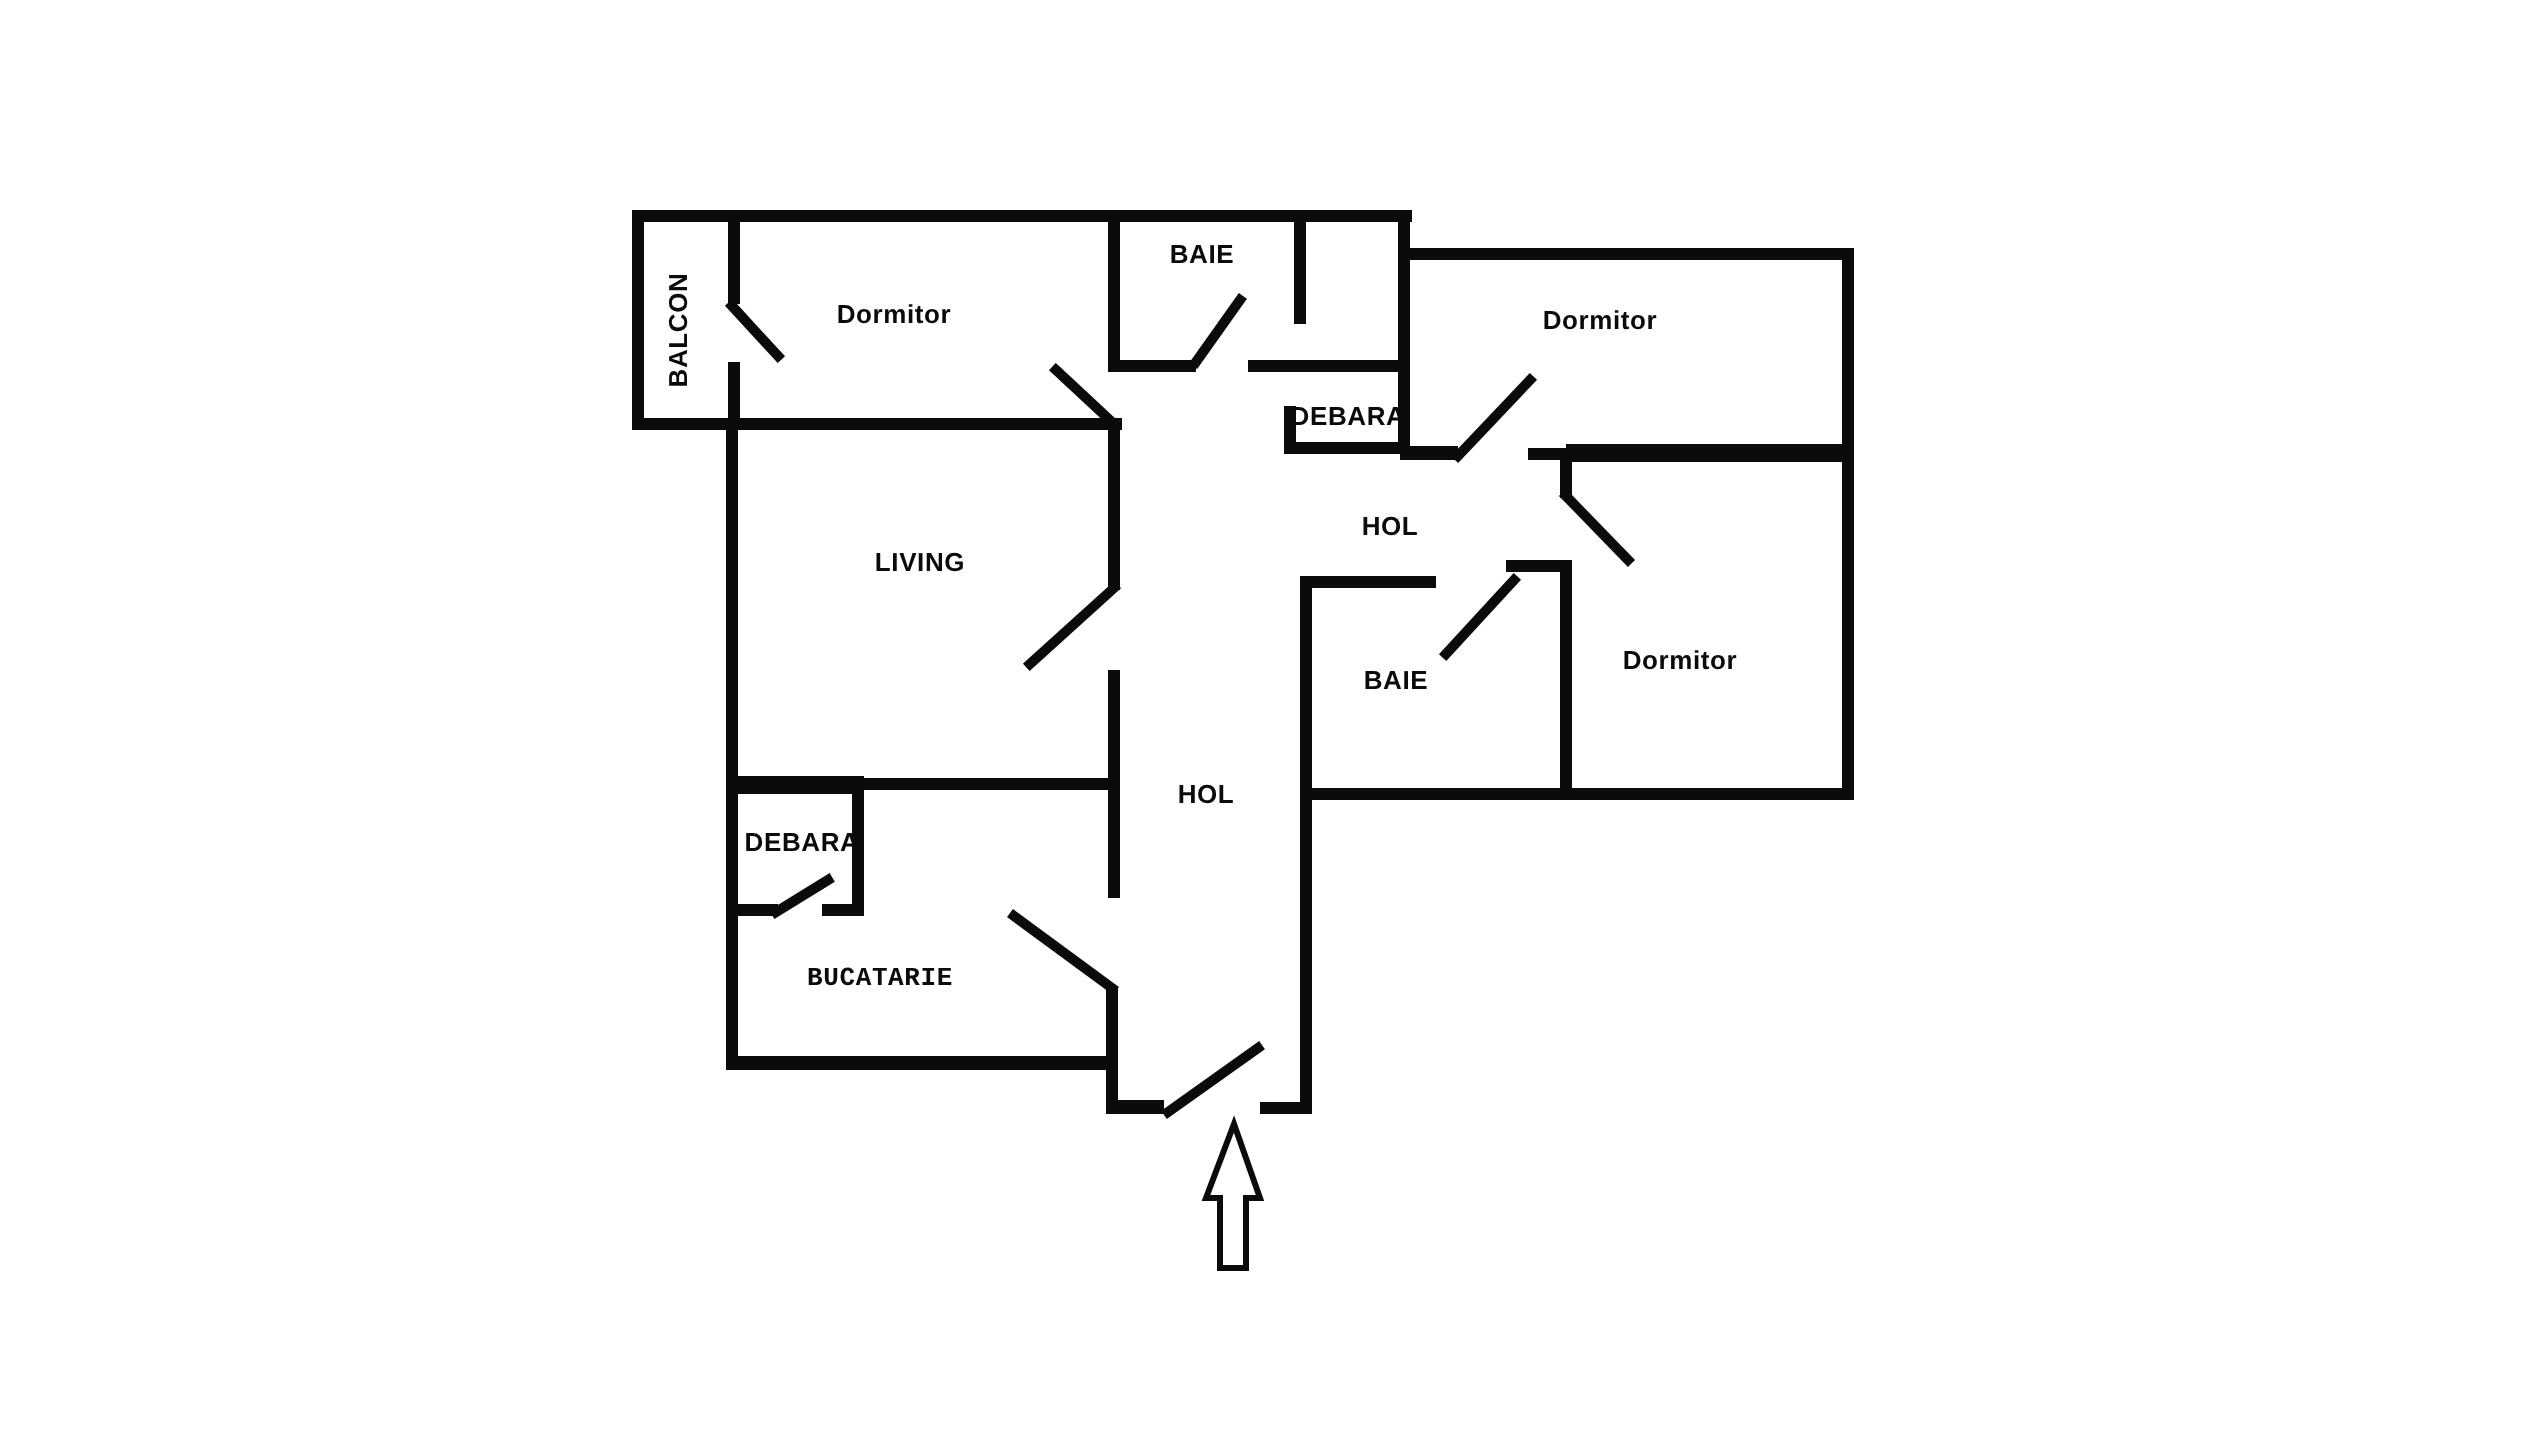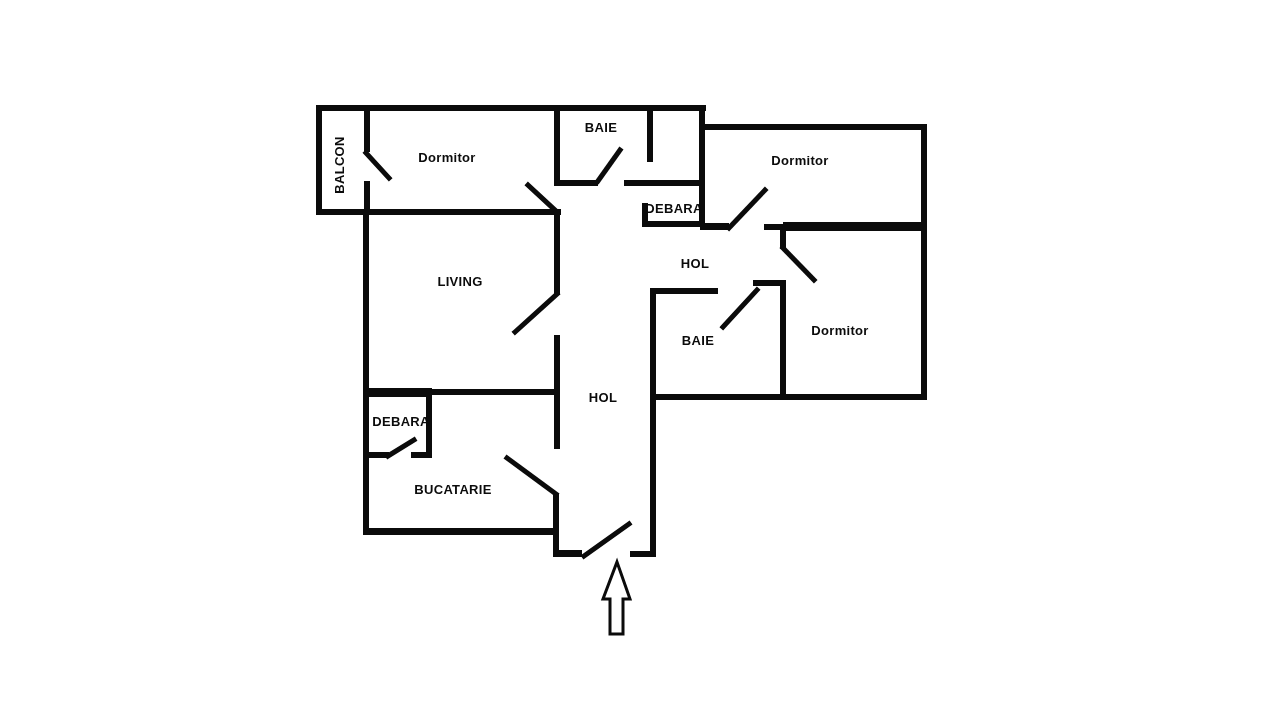--- a/index.html
+++ b/index.html
@@ -91,14 +91,14 @@
   <div class="room-label" style="left: 447px; top: 157px;">Dormitor</div>
   <div class="room-label" style="left: 601px; top: 127px;">BAIE</div>
   <div class="room-label" style="left: 674px; top: 208px;">DEBARA</div>
   <div class="room-label" style="left: 800px; top: 160px;">Dormitor</div>
   <div class="room-label" style="left: 695px; top: 263px;">HOL</div>
   <div class="room-label" style="left: 432px; top: 281px; margin-left: 28px;">LIVING</div>
   <div class="room-label" style="left: 698px; top: 340px;">BAIE</div>
   <div class="room-label" style="left: 840px; top: 330px;">Dormitor</div>
   <div class="room-label" style="left: 603px; top: 397px;">HOL</div>
   <div class="room-label" style="left: 401px; top: 421px;">DEBARA</div>
-  <div class="room-label" style="left: 453px; top: 489px;">BUCATARIE</div>
+  <div class="room-label" style="left: 440px; top: 489px; font-family: Liberation Mono, monospace;">BUCATARIE</div>
 </div>
 
 </body></html>

